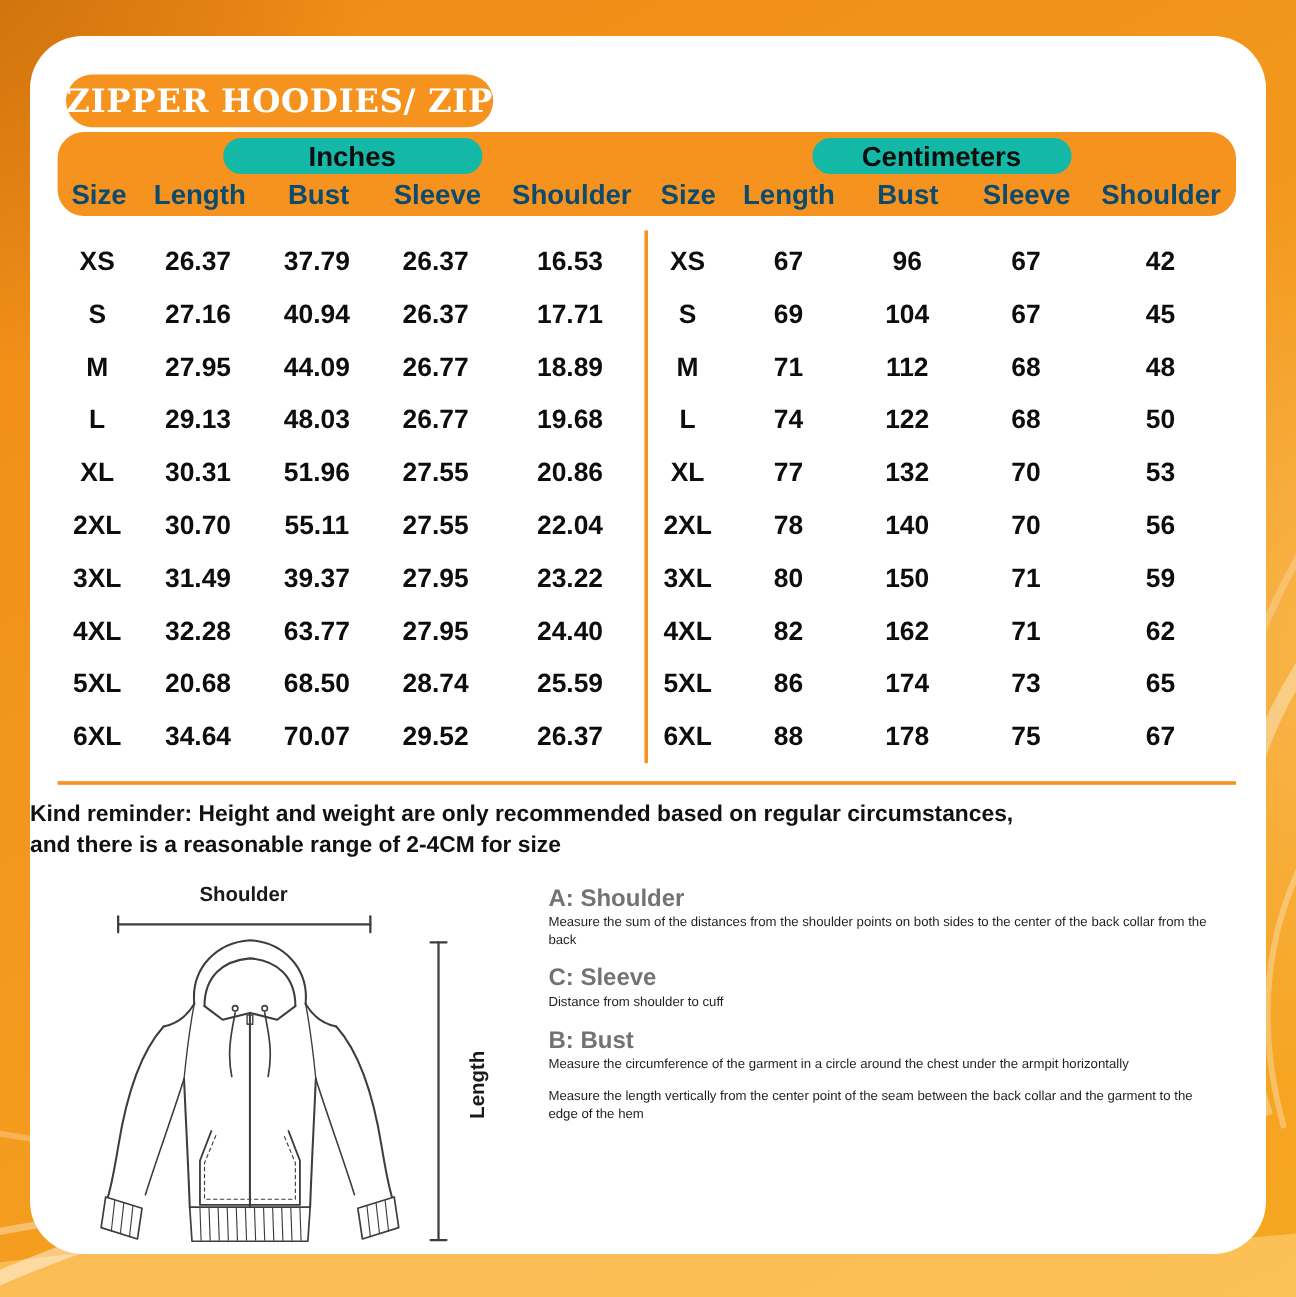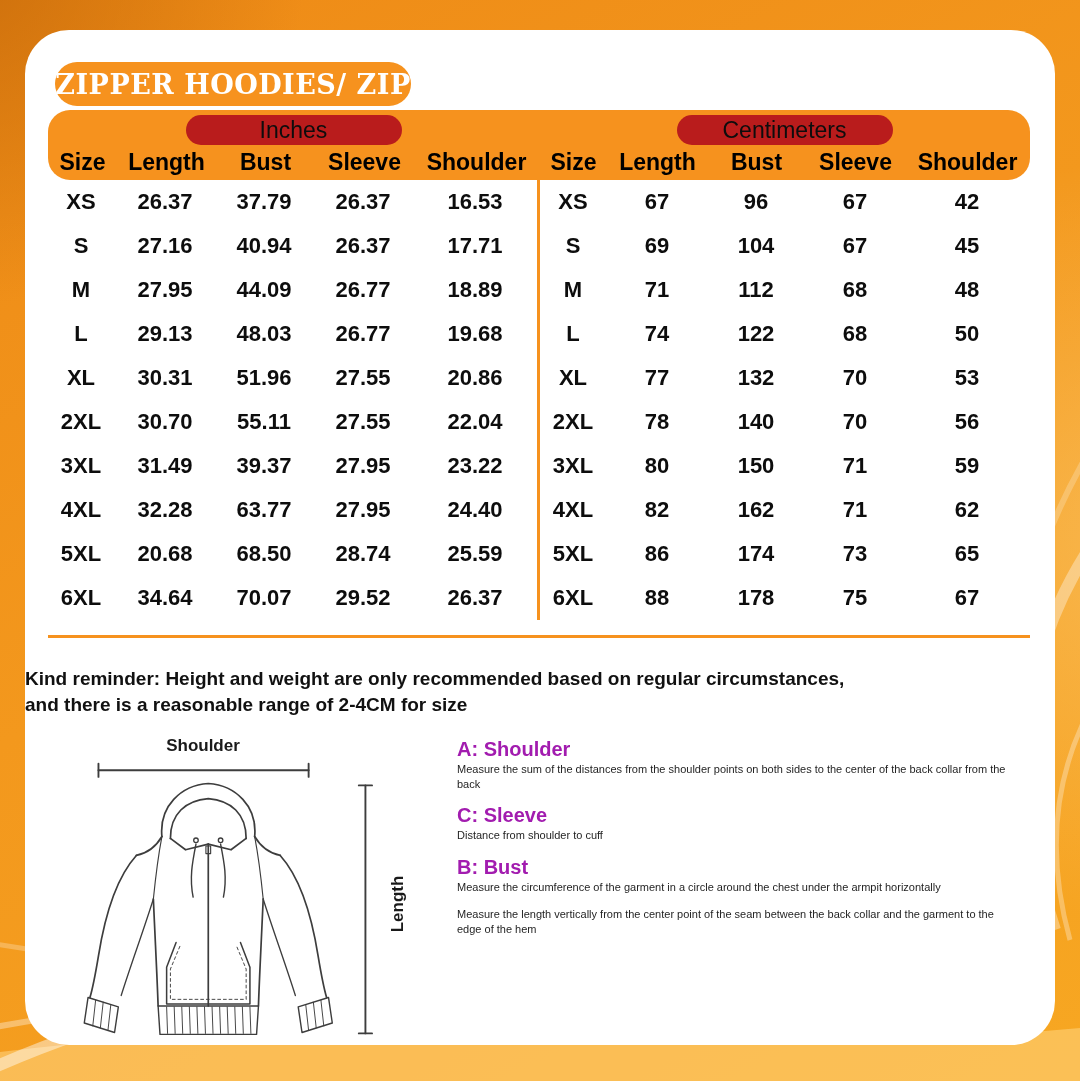--- a/index.html
+++ b/index.html
@@ -14,44 +14,44 @@
     background:#ffffff;border-radius:44px;}
   
   .title-pill{position:absolute;left:30px;top:16px;width:356px;height:44px;
     background:#f6921e;border-radius:23px;display:flex;align-items:center;justify-content:center;margin-top:16px;}
   .title-pill span{font-family:"DejaVu Serif",serif;font-weight:bold;font-size:27px;
     color:#ffffff;letter-spacing:.5px;}
   
   .tables{position:absolute;left:23px;top:80px;width:982px;}
   .thead{height:70px;background:#f6921e;border-radius:22px;display:flex;}
   .thead-half{width:491px;position:relative;display:flex;flex-direction:column;align-items:center;}
-  .unit-pill{margin-top:5px;height:30px;min-width:216px;background:#b91c1c;border-radius:16px;
-    display:flex;align-items:center;justify-content:center;font-weight:normal;font-size:23px;color:#0d0d0d;}
+  .unit-pill{margin-top:5px;height:30px;min-width:216px;background:#14b8a6;border-radius:16px;
+    display:flex;align-items:center;justify-content:center;font-weight:bold;font-size:23px;color:#0d0d0d;}
   .cols{display:grid;grid-template-columns:66px 102px 96px 102px 122px;width:488px;margin-top:1px;}
-  .cols span{font-weight:bold;font-size:23px;color:#000000;text-align:center;line-height:32px;}
-  .tbody{display:flex;padding-top:0;}
+  .cols span{font-weight:bold;font-size:23px;color:#0c4a6e;text-align:center;line-height:32px;}
+  .tbody{display:flex;padding-top:16px;}
   .tbody-half{width:489px;}
   .divider{width:3px;background:#f6921e;margin-top:-4px;}
   .row{display:grid;grid-template-columns:66px 102px 96px 102px 122px;height:44px;align-items:center;}
   .cell{font-weight:bold;font-size:22px;color:#0d0d0d;text-align:center;}
   .bottom-rule{height:3px;background:#f6921e;margin-top:15px;width:100%;}
   
   .reminder{position:absolute;left:0;right:0;top:636px;text-align:left;
     font-weight:bold;font-size:19px;color:#111;line-height:1.35;}
   
   .bottom{position:absolute;left:45px;top:706px;right:22px;display:flex;gap:27px;}
   .diagram{position:relative;width:360px;height:305px;flex:0 0 auto;}
   .shoulder-label{position:absolute;left:28px;top:0;width:210px;text-align:center;
     font-size:17px;font-weight:600;color:#1a1a1a;}
   .length-label{position:absolute;left:300px;top:158px;transform:rotate(-90deg);
     font-size:17px;font-weight:600;color:#1a1a1a;}
   .diagram svg{position:absolute;left:0;top:21px;}
   .guide{flex:1;max-width:575px;padding-top:2px;}
   .guide-item{margin-bottom:13px;}
-  .guide-item h3{margin:0 0 1px 0;font-size:20px;font-weight:bold;color:#a21caf;}
+  .guide-item h3{margin:0 0 1px 0;font-size:20px;font-weight:bold;color:#737373;}
   .guide-item p{margin:0;font-size:11px;color:#1f1f1f;line-height:1.32;max-width:560px;}
 </style>
 </head>
 <body>
 
 <div class="bg">
   <svg class="bg-swirls" width="1080" height="1081" viewBox="0 0 1080 1081">
     <path d="M 0 1052 C 300 1012, 700 1062, 1080 1028 L 1080 1081 L 0 1081 Z" fill="rgba(255,214,130,0.55)"></path>
     <path d="M -60 1092 C 140 996, 280 974, 460 1008" stroke="rgba(255,255,255,0.45)" stroke-width="12" fill="none"></path>
     <path d="M -60 1038 C 90 1006, 190 998, 330 1018" stroke="rgba(255,255,255,0.35)" stroke-width="6" fill="none"></path>

